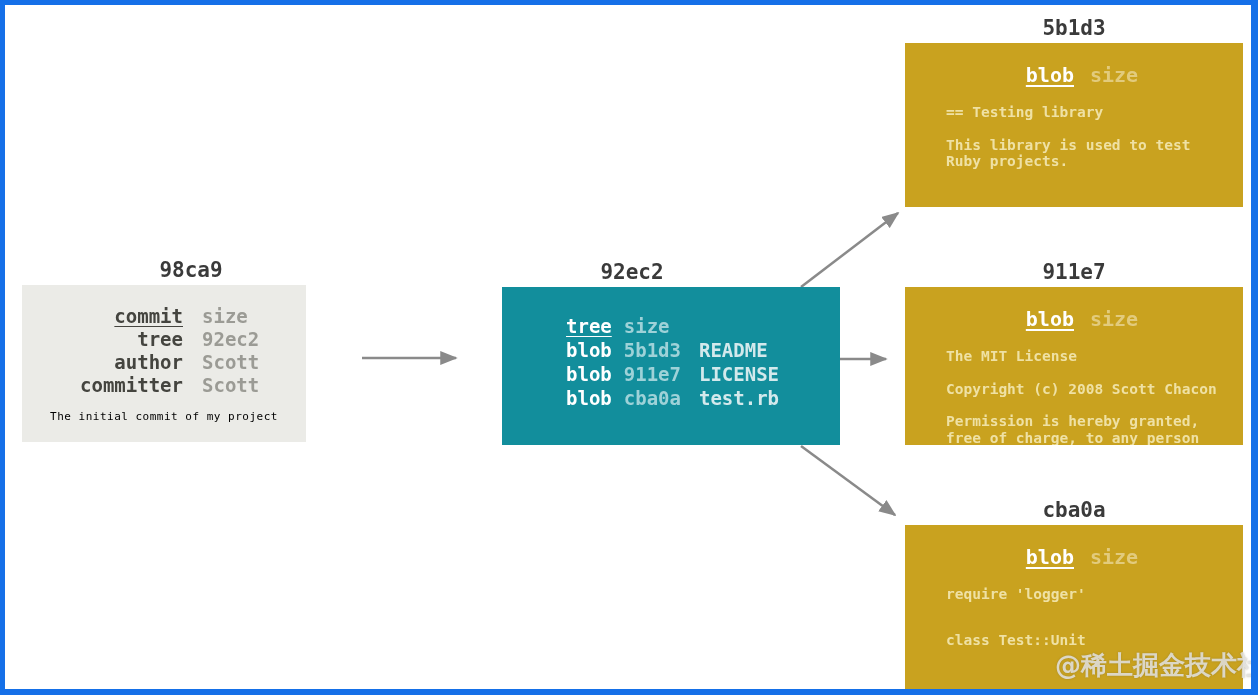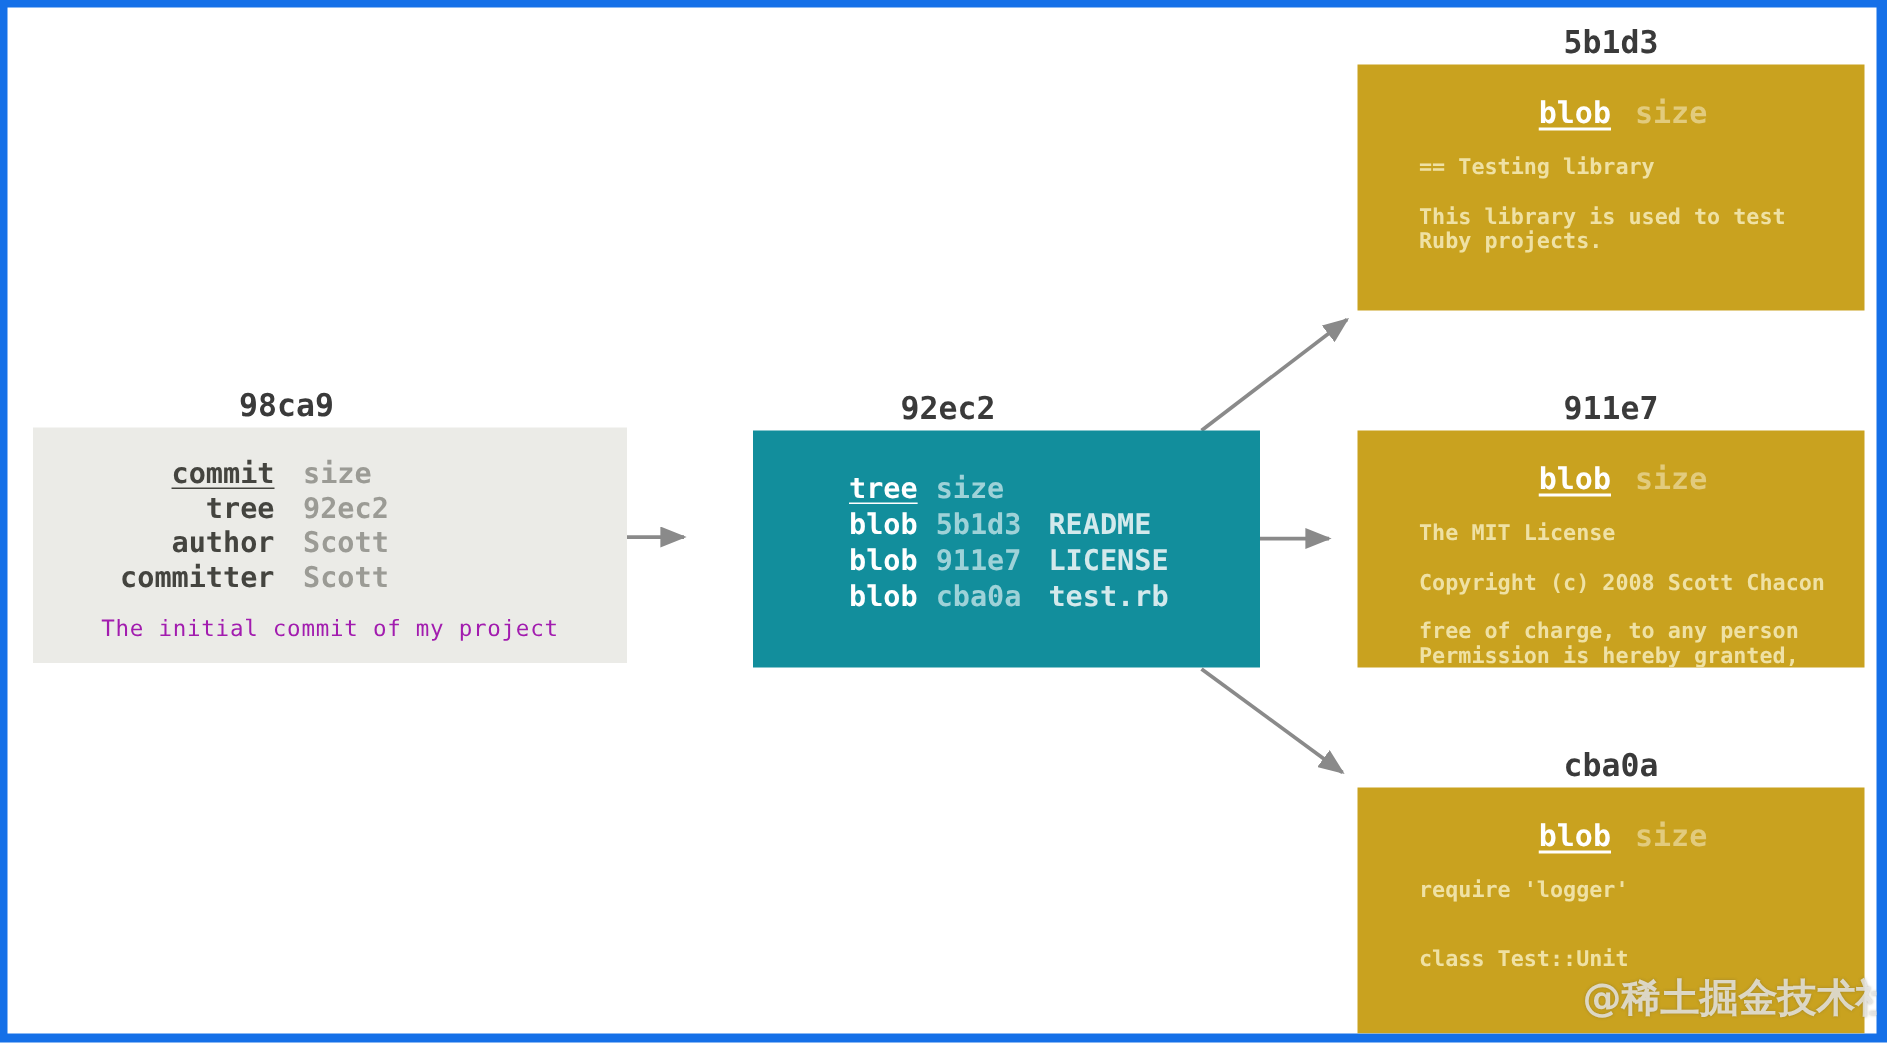--- a/index.html
+++ b/index.html
@@ -22,29 +22,29 @@
     text-align: center; font-size: 21px; font-weight: bold;
     line-height: 26px; height: 28px;
     color: var(--title-text, #3a3a3a);
   }
   .box { overflow: hidden; box-sizing: border-box; }
 
   
   .node-commit { left: 17px; top: 252px; width: 338px; }
   .gray-box {
     background: var(--gray-box, #ebebe7);
-    width: 396px; height: 157px; padding-top: 20px;
+    width: 284px; height: 157px; padding-top: 20px;
   }
   .crow { display: flex; line-height: 23px; font-size: 19px; font-weight: bold; }
   .clabel { flex: 0 0 161px; text-align: right; color: var(--dark-label, #44443f); }
   .clabel.u { text-decoration: underline; text-underline-offset: 3px; }
   .cvalue { margin-left: 19px; color: var(--gray-value, #9b9b95); }
   .cmessage {
     margin-top: 13px; text-align: center;
-    font-size: 15px; color: #a21caf; letter-spacing: 0.5px;
+    font-size: 11px; color: #000000; letter-spacing: 0.5px;
   }
 
   
   .node-tree { left: 458px; top: 254px; width: 338px; }
   .teal-box {
     background: var(--teal, #128e9c);
     width: 338px; height: 158px;
     padding: 27px 0 0 64px;
     margin-left: 39px;
   }
@@ -160,22 +160,22 @@
   </div>
 
   <div class="node node-blob2">
     <div class="node-title">911e7</div>
     <div class="box gold-box h2">
       <div class="blob-header">
         <span class="blabel">blob</span><span class="bdim">size</span>
       </div>
       <div class="bline gap-after">The MIT License</div>
       <div class="bline gap-after">Copyright (c) 2008 Scott Chacon</div>
+      <div class="bline">Permission is hereby granted,</div>
       <div class="bline">free of charge, to any person</div>
-      <div class="bline">Permission is hereby granted,</div>
     </div>
   </div>
 
   <div class="node node-blob3">
     <div class="node-title">cba0a</div>
     <div class="box gold-box h3">
       <div class="blob-header">
         <span class="blabel">blob</span><span class="bdim">size</span>
       </div>
       <div class="bline">require 'logger'</div>

